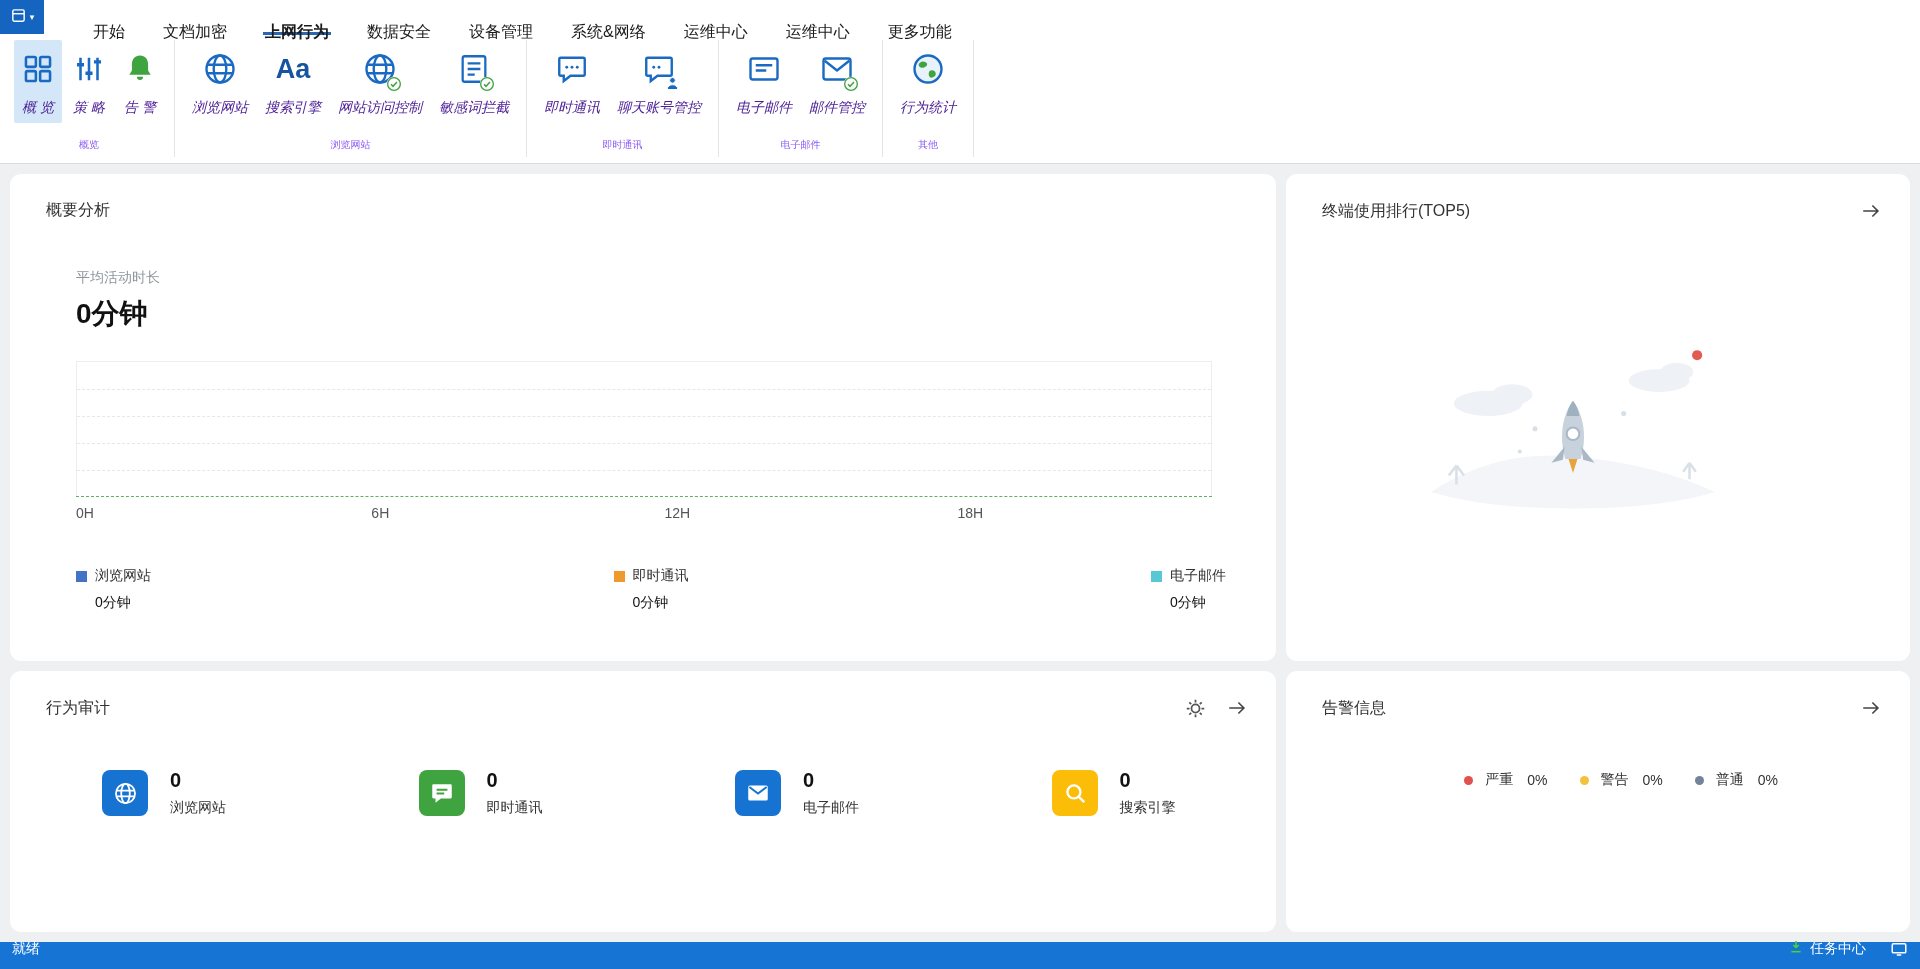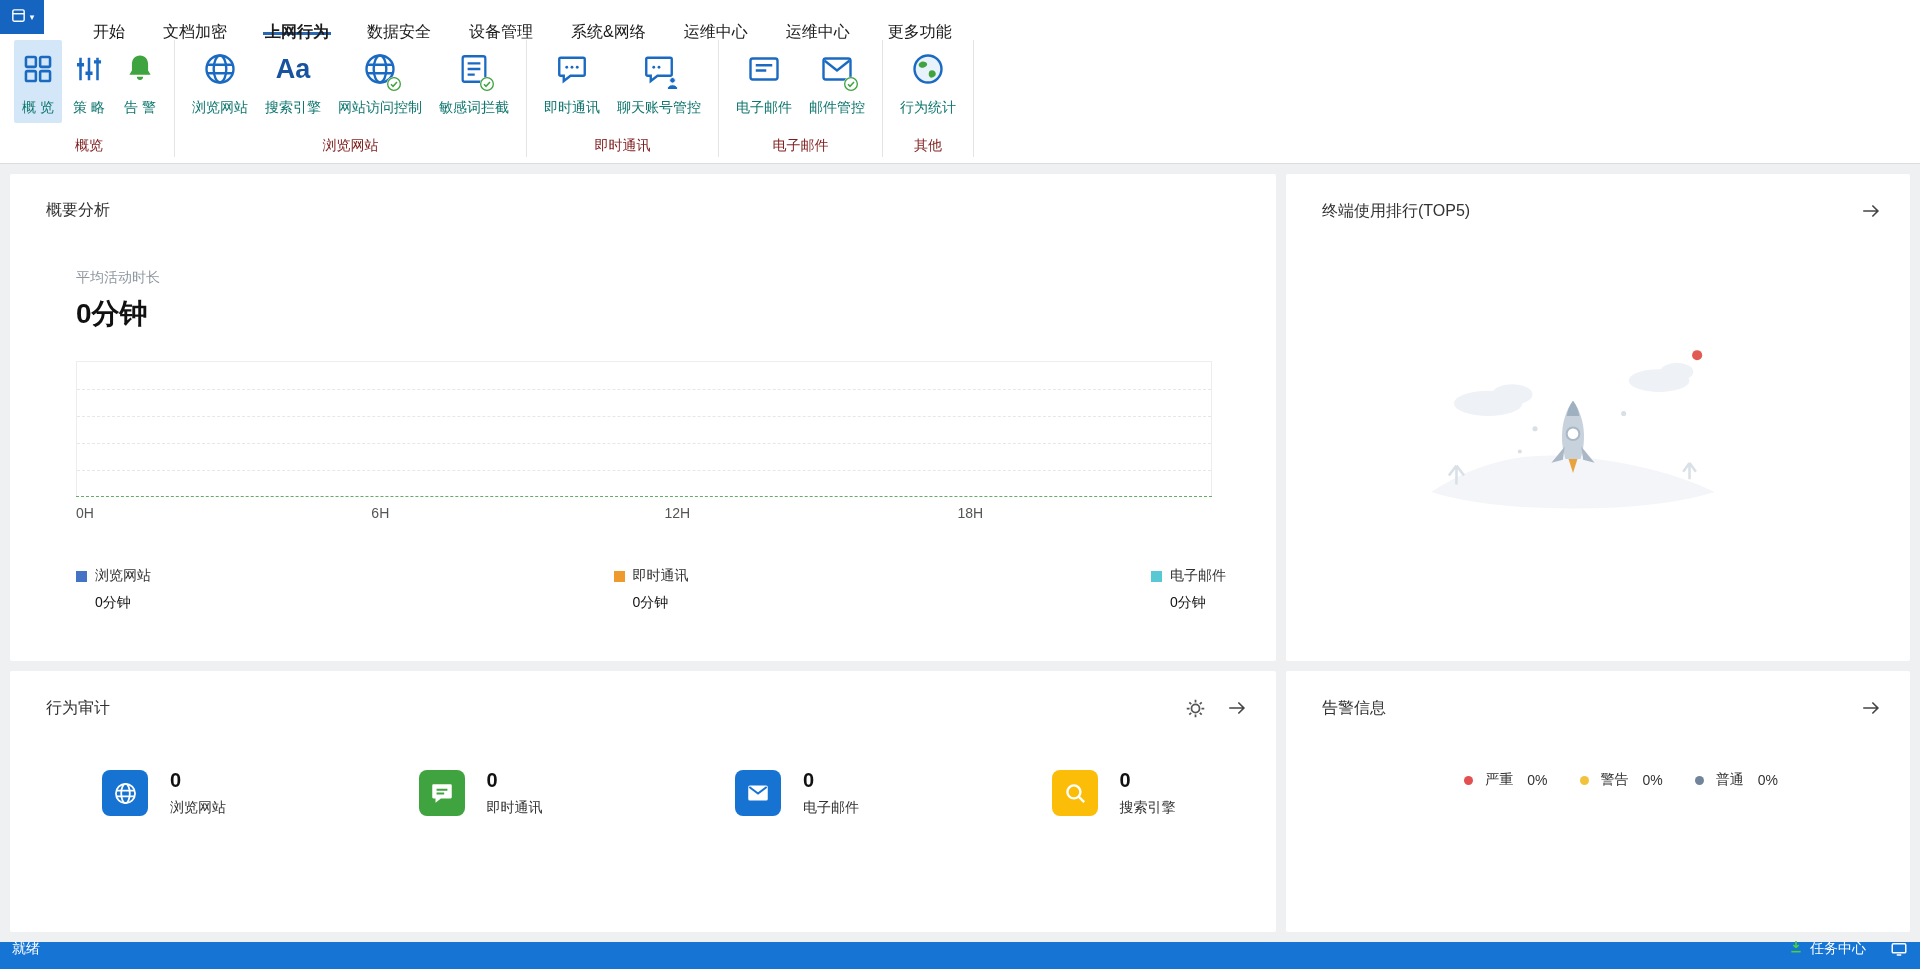--- a/index.html
+++ b/index.html
@@ -11,32 +11,32 @@
   .app-logo { width: 44px; background: #1565c0; display: flex; align-items: center; justify-content: center; gap: 3px; cursor: pointer; }
   .app-logo .caret { color: #fff; font-size: 9px; line-height: 1; }
   .menu-items { display: flex; margin-left: 30px; }
   .menu-item { font-size: 16px; color: #1a1a1a; line-height: 31px; margin: 0 17px; padding: 16px 2px; border-bottom: 3px solid transparent; cursor: pointer; white-space: nowrap; }
   .menu-item.active { border-bottom-color: #2b66b1; font-weight: bold; }
 
   
   .ribbon { height: 130px; background: #fff; border-bottom: 1px solid #dcdcdc; display: flex; align-items: stretch; padding-left: 4px; }
   .ribbon-group { display: flex; flex-direction: column; }
   .group-buttons { flex: 1; display: flex; align-items: flex-start; gap: 3px; padding: 6px 10px 0; }
-  .group-label { height: 30px; line-height: 24px; text-align: center; font-size: 14px; color: #7f1d1d; }
+  .group-label { height: 30px; line-height: 24px; text-align: center; font-size: 10px; color: #8b5cf6; }
   .ribbon-sep { width: 1px; background: #e4e4e4; margin: 6px 0; }
   .ribbon-btn { display: flex; flex-direction: column; align-items: center; gap: 9px; padding: 8px 7px 6px; border-radius: 2px; cursor: pointer; }
   .ribbon-btn.selected { background: #d3e7f8; }
   .icon-wrap { height: 42px; display: flex; align-items: center; justify-content: flex-end; position: relative; }
   .ovl { position: absolute; right: -4px; bottom: -2px; }
-  .ribbon-btn .lbl { font-size: 14px; color: #0f766e; white-space: nowrap; }
+  .ribbon-btn .lbl { font-size: 14px; color: #4c1d95; white-space: nowrap; font-style: italic; }
   .aa-glyph { font-size: 27px; font-weight: bold; color: #17539e; line-height: 1; }
 
   
   .main { height: 778px; display: grid; grid-template-columns: 1266px 1fr; grid-template-rows: 487px 1fr; gap: 10px; padding: 10px; background: #eef0f1; }
-  .card { background: #fff; border-radius: 2px; position: relative; overflow: hidden; }
+  .card { background: #fff; border-radius: 11px; position: relative; overflow: hidden; }
   .card-header { display: flex; align-items: center; justify-content: space-between; padding: 26px 28px 0 36px; }
   .card-title { font-size: 16px; color: #333; }
   .card-actions { display: flex; align-items: center; gap: 20px; }
   .icon-btn { cursor: pointer; display: flex; align-items: center; }
 
   
   .metric-label { margin: 48px 0 0 66px; font-size: 14px; color: #8f979e; }
   .metric-value { margin: 8px 0 0 66px; font-size: 28px; font-weight: bold; color: #111; }
   .chart { margin: 28px 64px 0 66px; height: 136px; position: relative; border: 1px solid #ededed; border-bottom: none; background: #fff; }
   .gl { position: absolute; left: 0; right: 0; border-top: 1px dashed #e7e7e7; }

